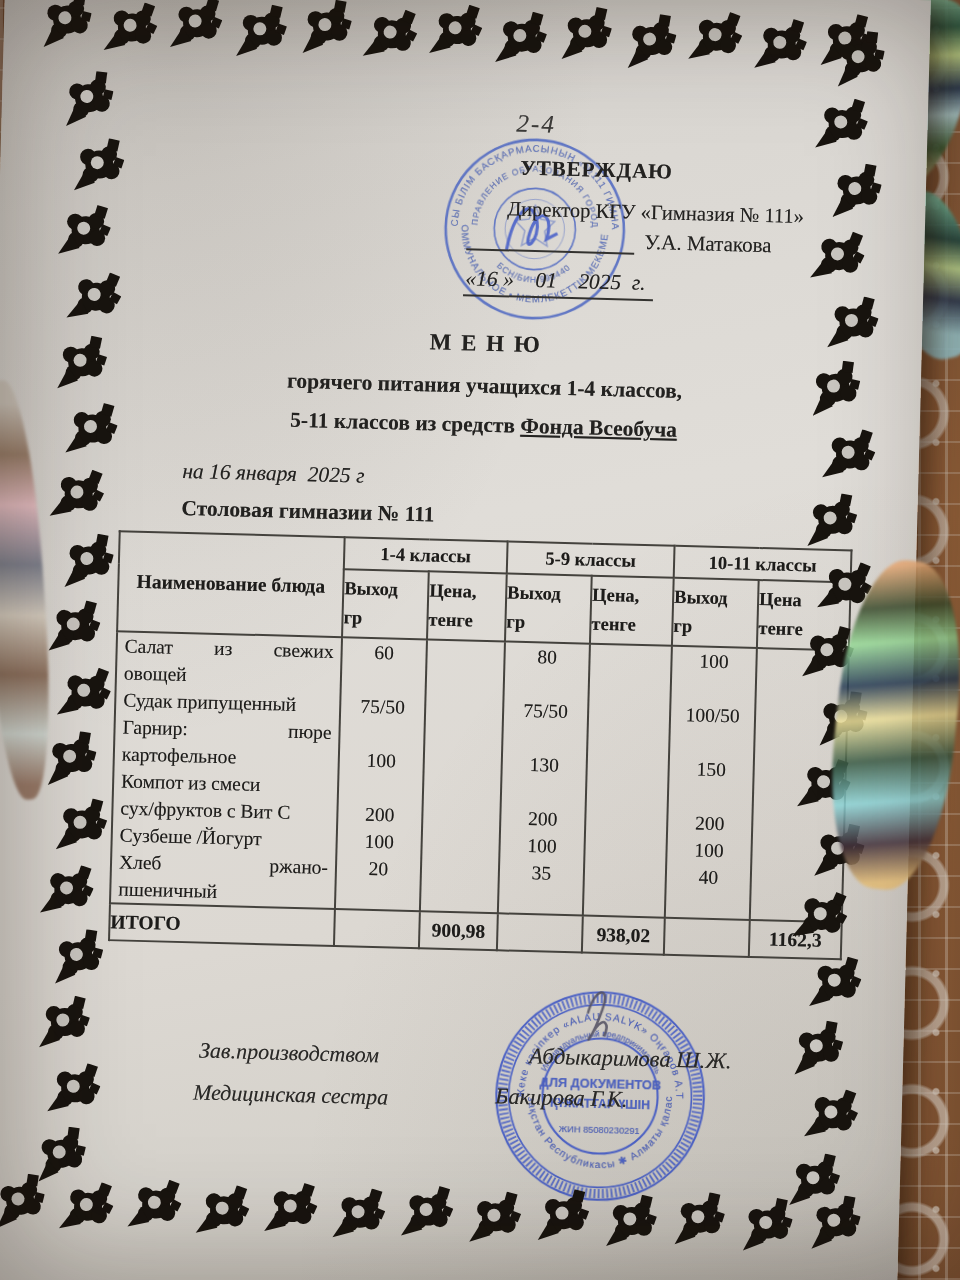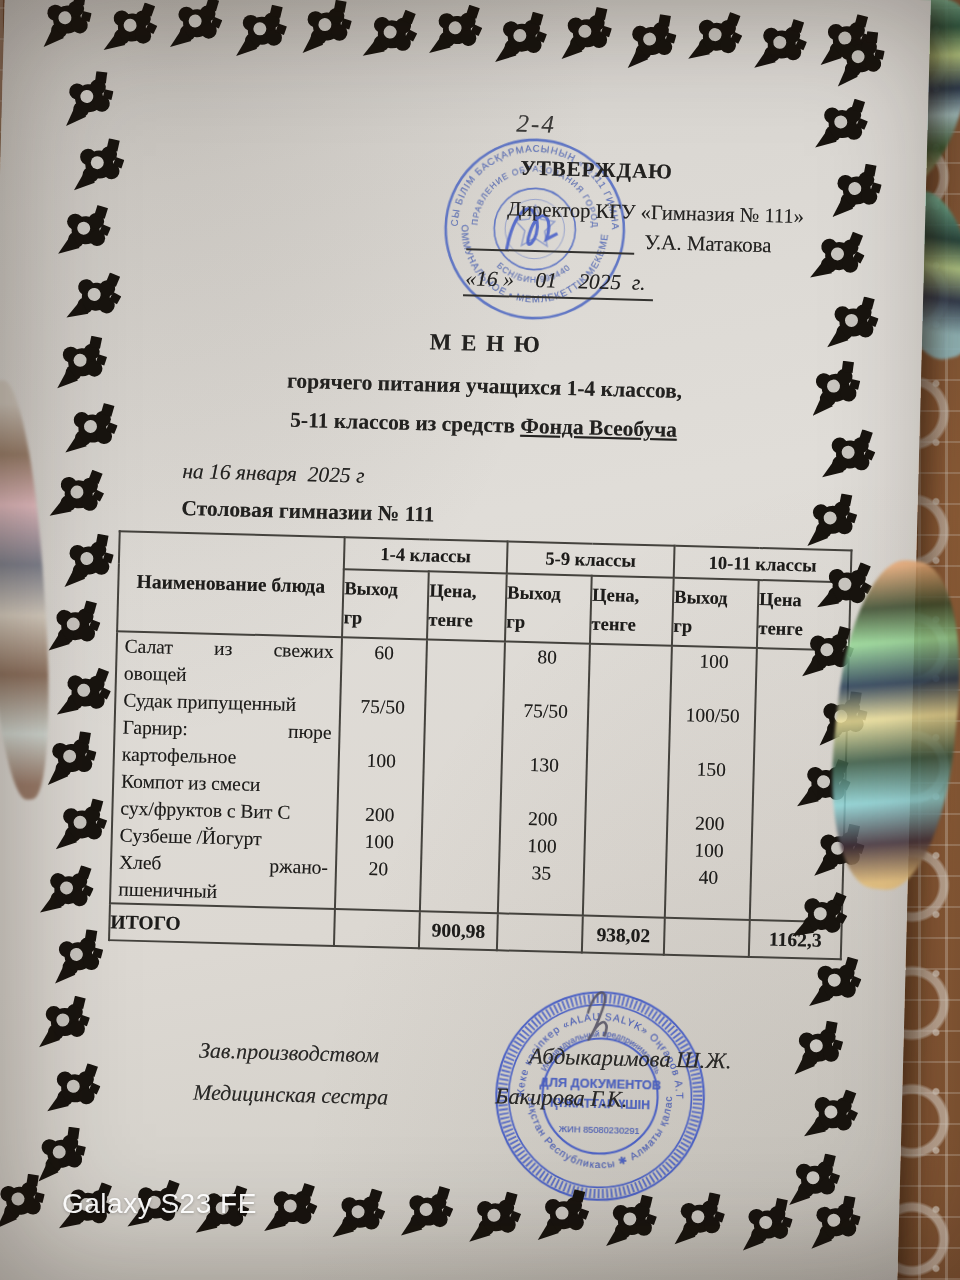--- a/index.html
+++ b/index.html
@@ -459,14 +459,13 @@
         <text x="110" y="122" text-anchor="middle" font-size="12" font-weight="bold">ҚҰЖАТТАР ҮШІН</text>
         <text x="110" y="146" text-anchor="middle" font-size="9">ЖИН 85080230291</text>
       </g>
       <path d="M96,30 C102,4 118,2 110,26 C101,54 90,66 104,44 C112,32 118,40 112,52" fill="none" stroke="#3f3d52" stroke-width="2.4" opacity=".85"></path>
     </svg>
   </div>
 
   <div class="tinsel t3"></div>
   <div class="tinsel t4"></div>
 
-  <div class="watermark">Galaxy S23 FE</div>
 </div>
 
 </body></html>

